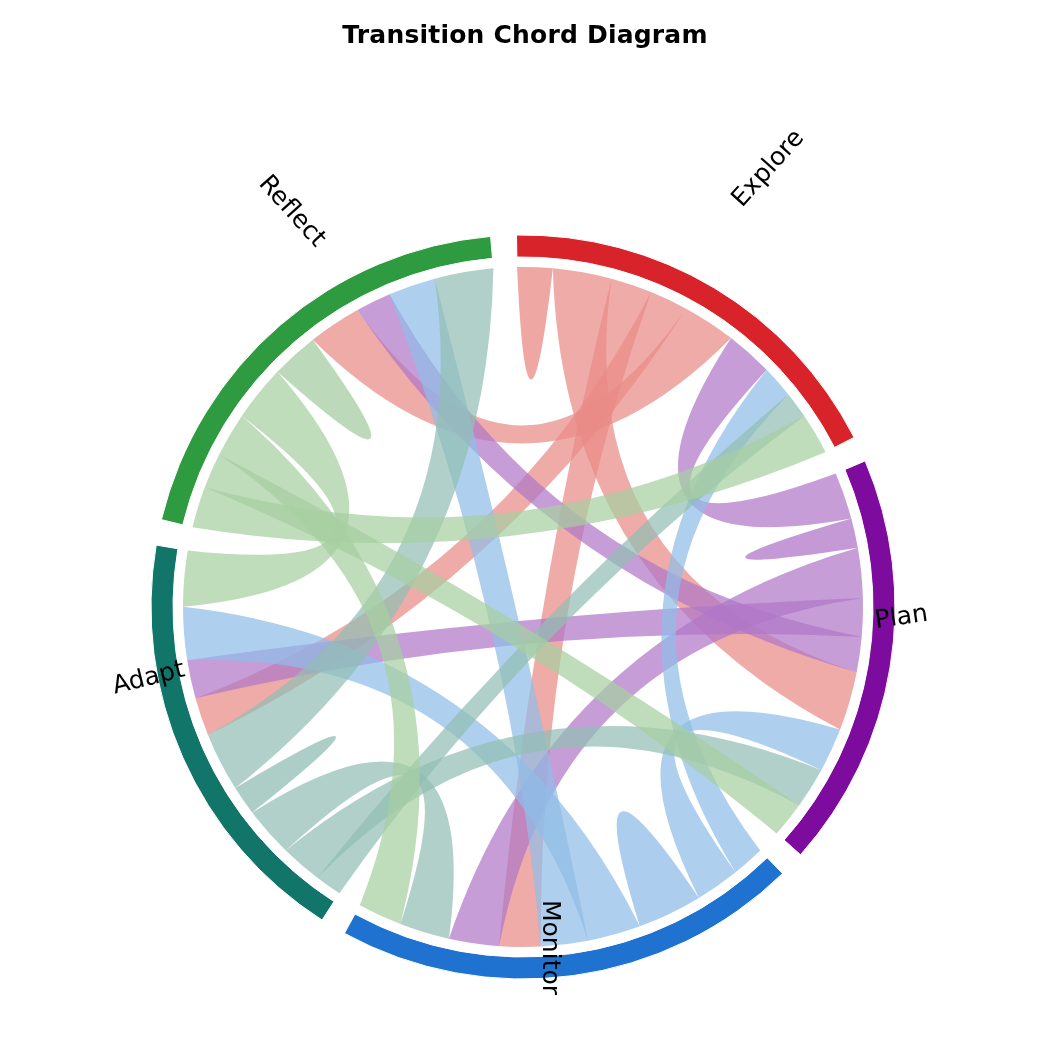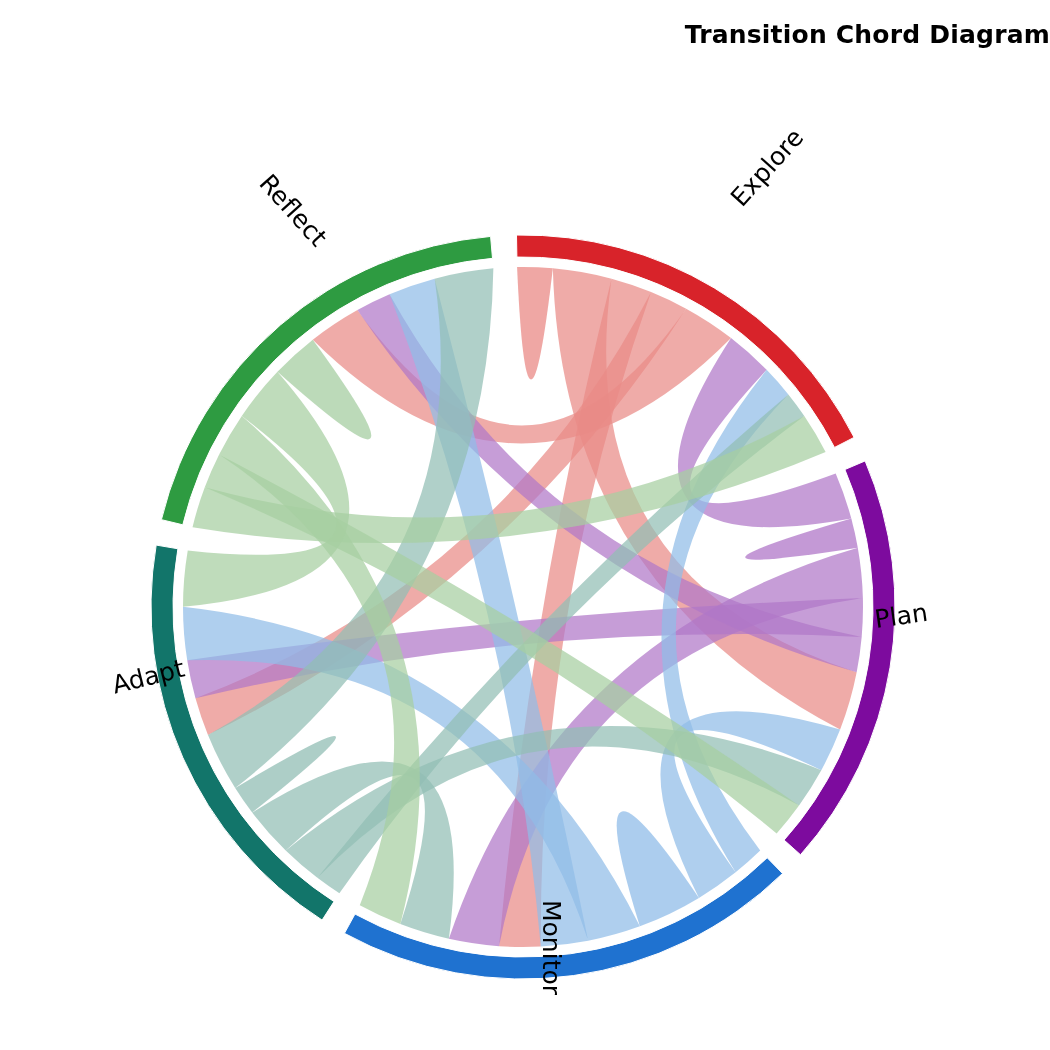--- a/index.html
+++ b/index.html
@@ -17,21 +17,21 @@
     position: relative;
     width: 1050px;
     height: 1050px;
     background: #ffffff;
   }
   #chart-title {
     position: absolute;
     left: 0;
     top: 20px;
     width: 1050px;
-    text-align: right;
+    text-align: center;
     font-family: "DejaVu Sans", "Liberation Sans", sans-serif;
     font-size: 25px;
     font-weight: bold;
     color: #000000;
     letter-spacing: 0.2px;
   }
   #chord-svg {
     position: absolute;
     left: 0;
     top: 0;

